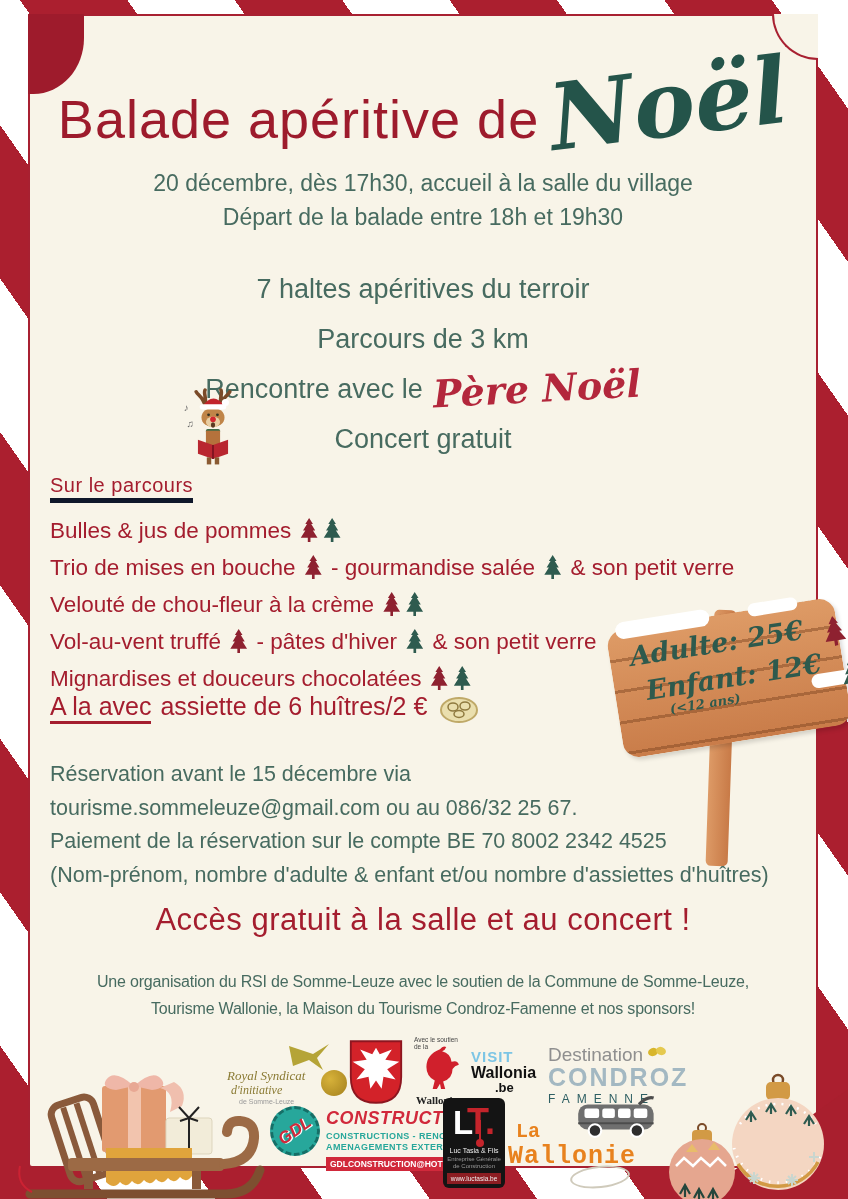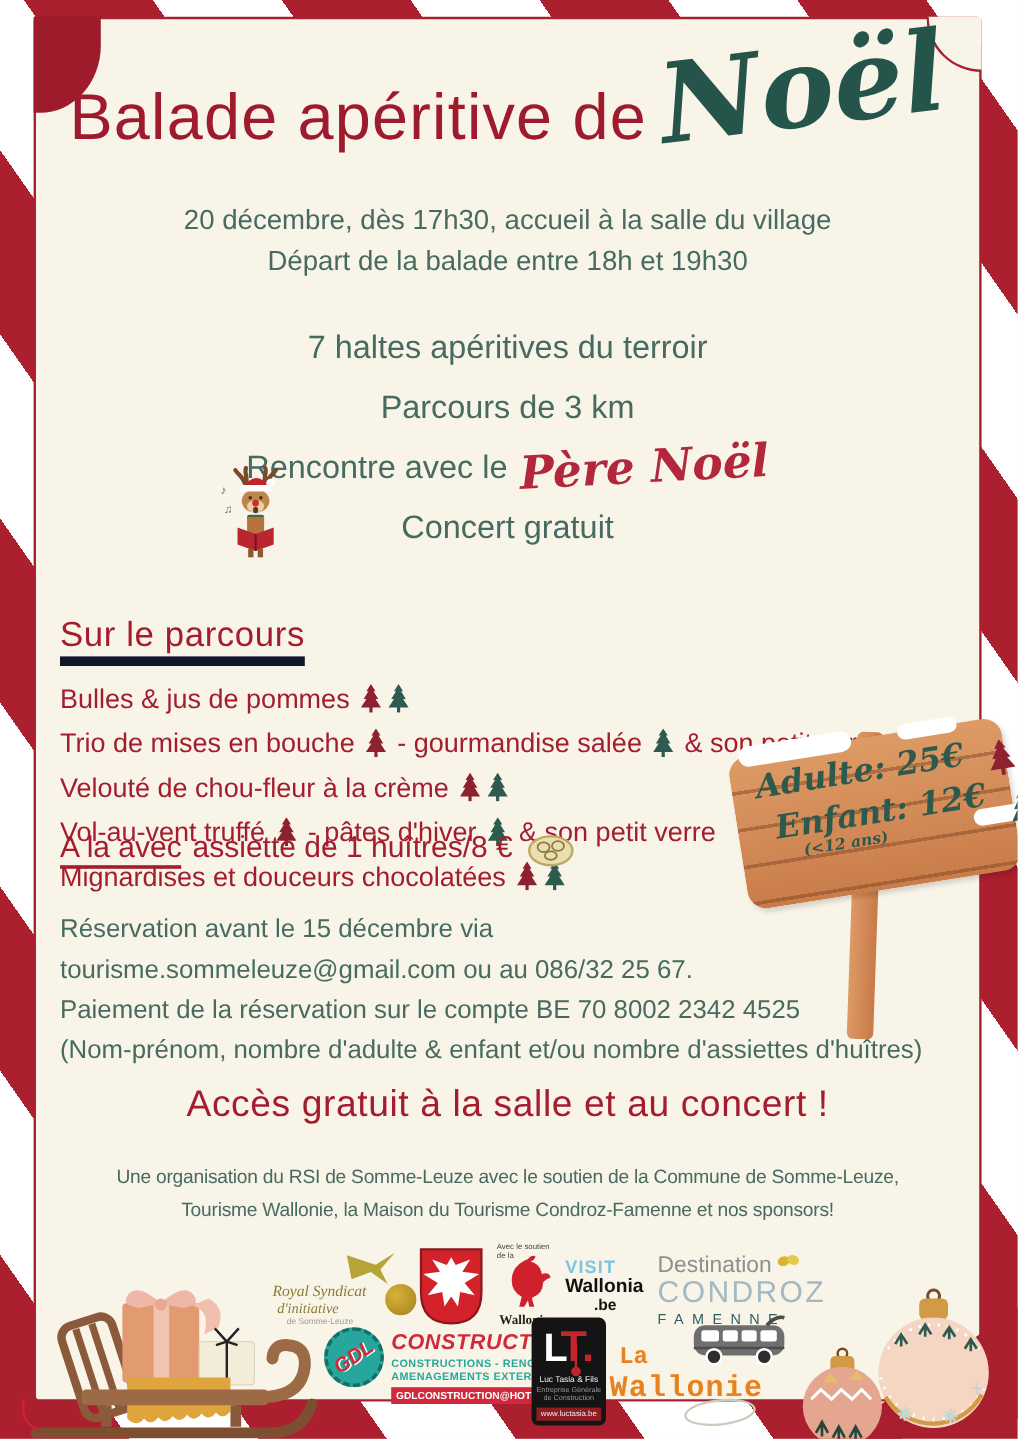--- a/index.html
+++ b/index.html
@@ -10,31 +10,31 @@
   }
   .card{
     position:absolute;left:28px;top:14px;width:790px;height:1154px;
     background:#f8f4e8;border:2px solid #a82031;border-radius:4px;
     box-sizing:border-box;
   }
   .blob-tl{position:absolute;top:-2px;left:-2px;width:56px;height:80px;background:#9e1b2c;border-bottom-right-radius:90% 70%;}
   .notch-tr{position:absolute;top:-2px;right:-2px;width:44px;height:44px;background:#f8f4e8;
     border-left:2px solid #a82031;border-bottom:2px solid #a82031;border-bottom-left-radius:100%;}
   
-  .title-row{position:absolute;top:11px;left:0;width:100%;display:flex;justify-content:center;align-items:flex-start;}
+  .title-row{position:absolute;top:32px;left:0;width:100%;display:flex;justify-content:center;align-items:flex-end;}
   .title-main{margin-top:40px;font-size:54px;letter-spacing:1px;color:#9d1b2c;}
   .title-script{font-family:"DejaVu Serif",serif;font-style:italic;font-weight:bold;font-size:92px;color:#24544a;transform:rotate(-7deg);margin-left:10px;line-height:1;}
   
   .schedule{position:absolute;top:150px;left:0;width:100%;text-align:center;font-size:23px;line-height:34px;color:#476b60;}
   .features{position:absolute;top:248px;left:0;width:100%;text-align:center;font-size:27px;line-height:50px;color:#476b60;}
   .script-red{font-family:"DejaVu Serif",serif;font-style:italic;font-weight:bold;font-size:38px;color:#b3273c;display:inline-block;transform:rotate(-3deg);margin-left:10px;vertical-align:-4px;}
   .reindeer{position:absolute;left:152px;top:372px;}
   
   .menu{position:absolute;left:20px;top:458px;color:#a41d2e;}
-  .menu-heading{display:inline-block;font-size:29px;letter-spacing:.5px;border-bottom:8px solid #0f172a;padding-bottom:1px;margin-bottom:9px;margin-top:39px;}
+  .menu-heading{display:inline-block;font-size:20px;letter-spacing:.5px;border-bottom:5px solid #0f172a;padding-bottom:1px;margin-bottom:9px;}
   .menu-line{font-size:22.5px;line-height:37px;white-space:nowrap;}
   .tree{display:inline-block;width:19px;height:24px;margin:0 2px;vertical-align:-4px;
     clip-path:polygon(50% 0%,70% 25%,61% 25%,82% 52%,70% 52%,94% 82%,57% 82%,57% 100%,43% 100%,43% 82%,6% 82%,30% 52%,18% 52%,39% 25%,30% 25%);}
   .tree-red{background:#8e2130;}
   .tree-green{background:#2e5b4f;}
   
   .sign{position:absolute;left:578px;top:572px;width:264px;height:300px;}
   .post{position:absolute;left:102px;top:22px;width:22px;height:256px;background:linear-gradient(90deg,#dd9a66,#c87a47);transform:rotate(2deg);border-radius:5px;}
   .board{position:absolute;left:6px;top:26px;width:230px;height:128px;transform:rotate(-9deg);
     background:repeating-linear-gradient(180deg,rgba(0,0,0,0) 0 28px,rgba(122,66,30,.45) 28px 31px),linear-gradient(180deg,#de9b66,#c97c49);
@@ -68,21 +68,21 @@
   .logo-wallonie{left:384px;top:1020px;width:54px;height:70px;}
   .wal-support{position:absolute;top:0;left:0;width:44px;font-size:6.5px;line-height:7px;color:#444;}
   .wal-rooster{position:absolute;left:4px;top:9px;}
   .wal-name{position:absolute;bottom:0;left:2px;font-family:"Liberation Serif",serif;font-weight:bold;font-size:11px;color:#222;}
   .logo-visit{left:441px;top:1032px;width:80px;}
   .visit-l1{color:#7cc5e5;font-size:15px;font-weight:bold;letter-spacing:1px;}
   .visit-l2{color:#111;font-size:16px;font-weight:bold;margin-top:-1px;}
   .visit-l3{color:#111;font-size:13px;font-weight:bold;margin-left:24px;margin-top:-2px;}
   .logo-condroz{left:518px;top:1028px;width:160px;}
   .cond-l1{color:#8f8f8f;font-size:19px;}
-  .cond-l2{color:#a3b8c2;font-size:25px;letter-spacing:2px;margin-top:-3px;}
+  .cond-l2{color:#a3b8c2;font-size:25px;letter-spacing:2px;margin-top:-3px;font-weight:bold;}
   .cond-l3{color:#2e5f63;font-size:12px;letter-spacing:7px;}
   .cond-butterfly{vertical-align:2px;margin-left:4px;}
   .logo-gdl{left:240px;top:1090px;width:175px;display:flex;gap:6px;align-items:flex-start;}
   .gdl-saw{width:50px;height:50px;border-radius:50%;background:#27a79b;border:3px dashed #156f67;box-sizing:border-box;display:flex;align-items:center;justify-content:center;flex:0 0 auto;}
   .gdl-mono{color:#d1293b;font-weight:bold;font-style:italic;font-size:17px;transform:rotate(-35deg);text-shadow:1px 1px 0 #fff;}
   .gdl-name-row{display:flex;align-items:center;}
   .gdl-name{color:#d1293b;font-weight:bold;font-style:italic;font-size:18px;letter-spacing:.5px;}
   .gdl-sprl{background:#d8547a;color:#fff;font-size:7px;font-weight:bold;padding:3px 1px;margin-left:3px;writing-mode:vertical-rl;transform:rotate(180deg);}
   .gdl-tag{color:#27a79b;font-size:9px;font-weight:bold;letter-spacing:.4px;line-height:11px;}
   .gdl-email{background:#d1293b;color:#fff;font-size:8.5px;font-weight:bold;padding:2px 4px;margin-top:3px;display:inline-block;}
@@ -171,21 +171,21 @@
       <div class="snow snow-c"></div>
       <span class="tree tree-red sign-tree-red"></span>
       <span class="tree tree-green sign-tree-green"></span>
       <div class="board-line board-line1">Adulte: 25€</div>
       <div class="board-line board-line2">Enfant: 12€</div>
       <div class="board-note">(&lt;12 ans)</div>
     </div>
   </div>
 
   <div class="salle">
-    <span class="salle-lead">A la avec</span><span>assiette de 1 huîtres/8 €</span><svg class="oyster" viewBox="0 0 40 30" width="40" height="30">
+    <span class="salle-lead">A la avec</span><span>assiette de 6 huîtres/2 €</span><svg class="oyster" viewBox="0 0 40 30" width="40" height="30">
         <ellipse cx="20" cy="16" rx="18" ry="12" fill="#eadfae" stroke="#bfa968" stroke-width="2"></ellipse>
         <ellipse cx="14" cy="13" rx="5" ry="4" fill="none" stroke="#8f7a3f" stroke-width="1.5"></ellipse>
         <ellipse cx="26" cy="12" rx="5" ry="4" fill="none" stroke="#8f7a3f" stroke-width="1.5"></ellipse>
         <ellipse cx="20" cy="20" rx="5" ry="3.5" fill="none" stroke="#8f7a3f" stroke-width="1.5"></ellipse>
       </svg>
   </div>
 
   <div class="reservation">
     <div>Réservation avant le 15 décembre via</div>
     <div>tourisme.sommeleuze@gmail.com ou au 086/32 25 67.</div>

